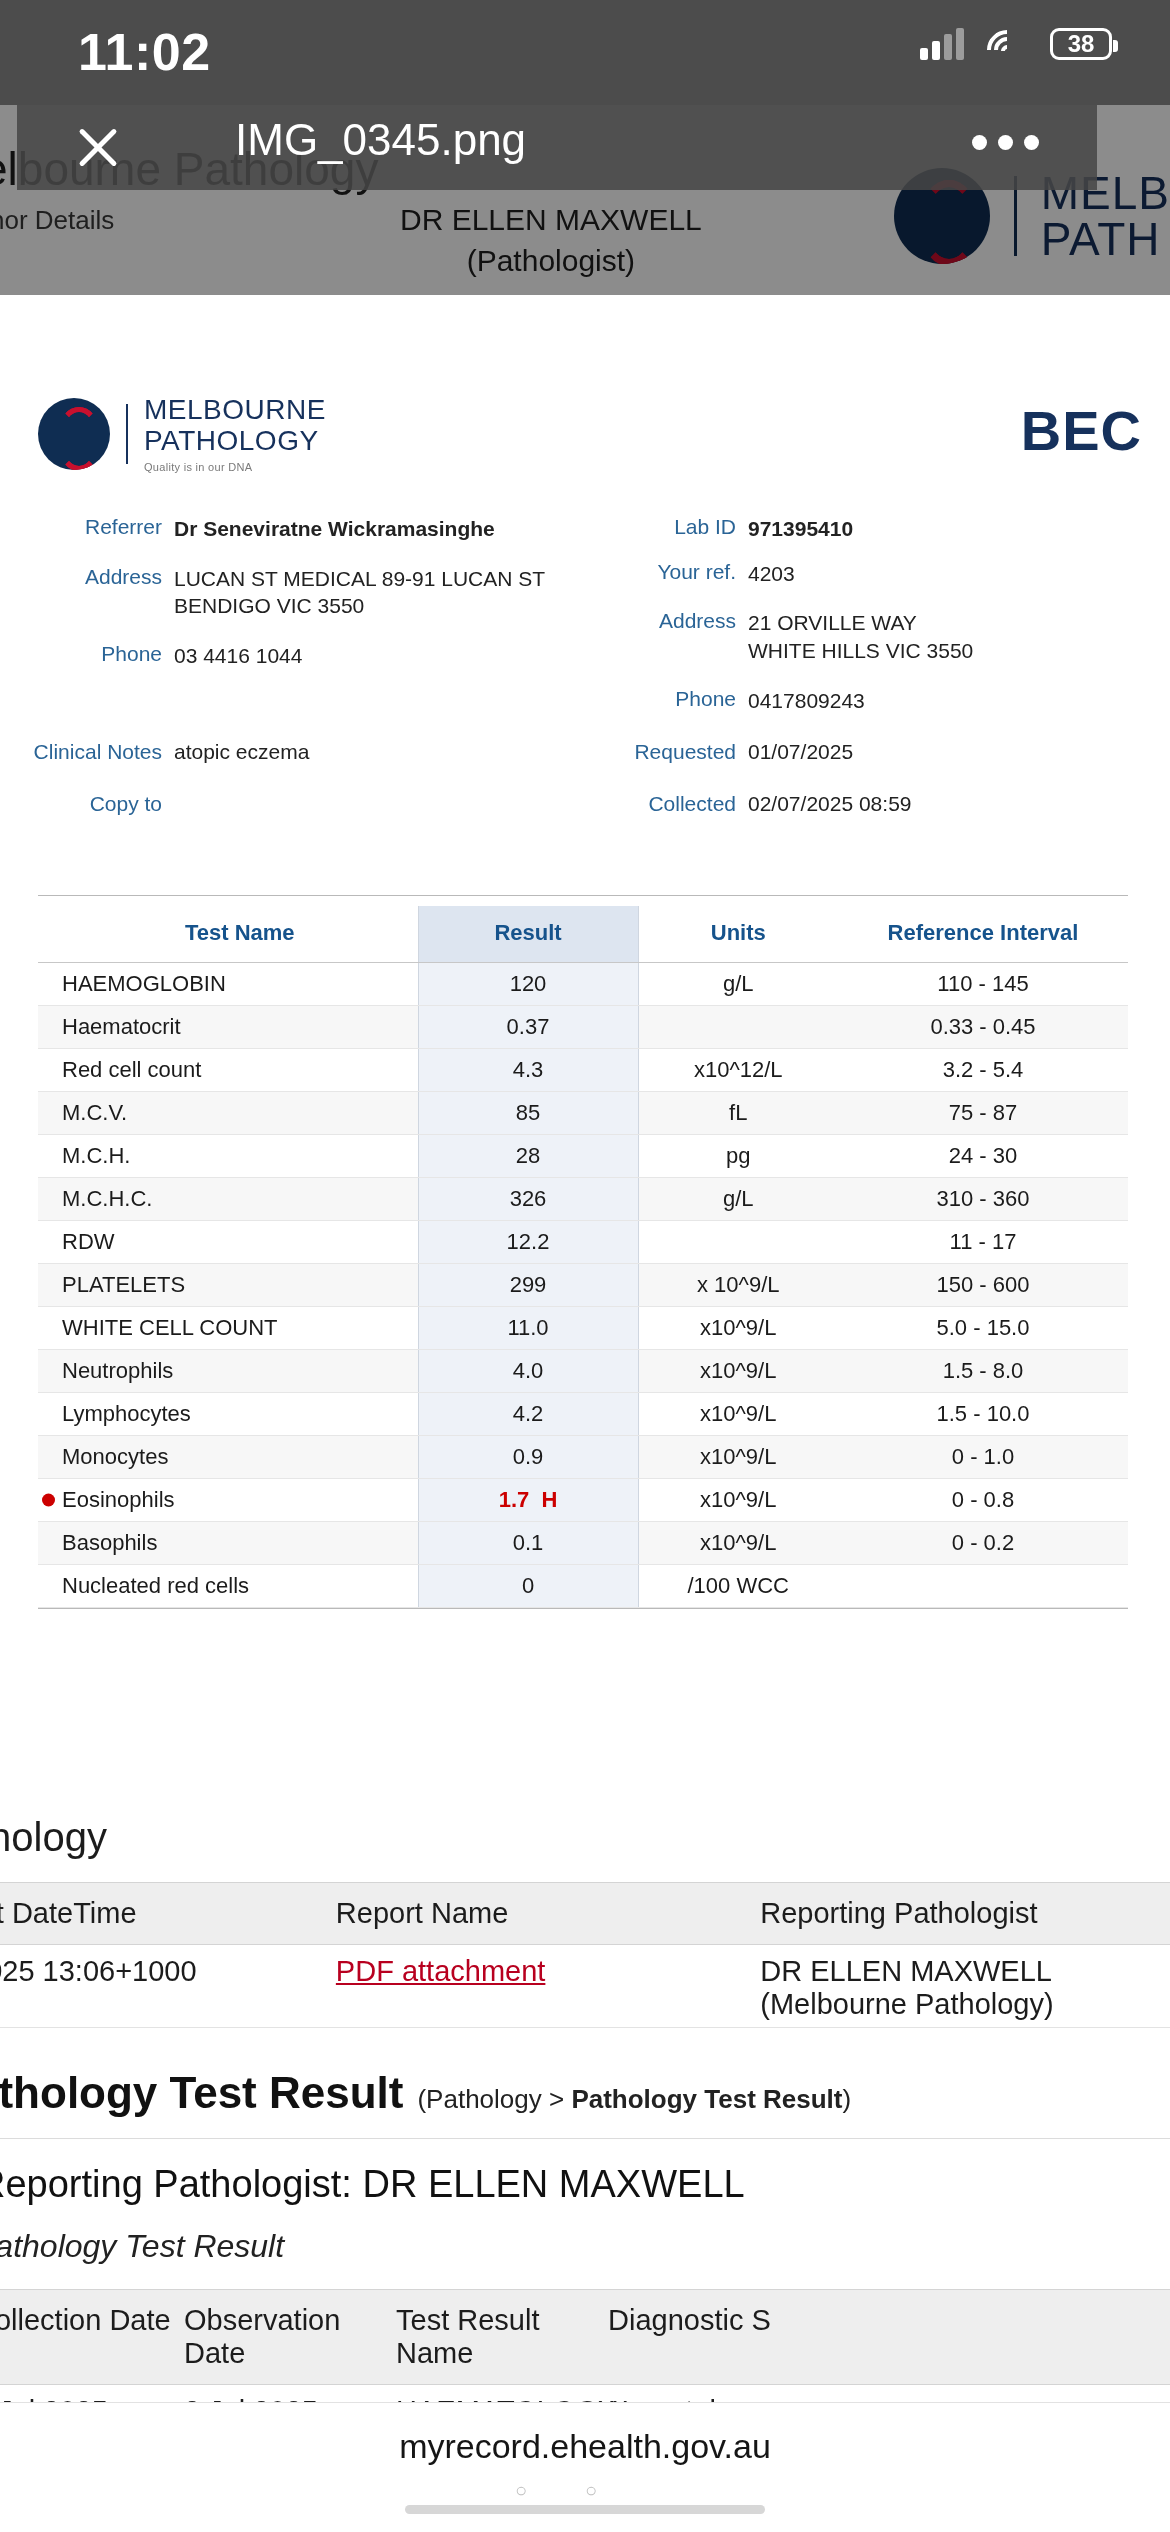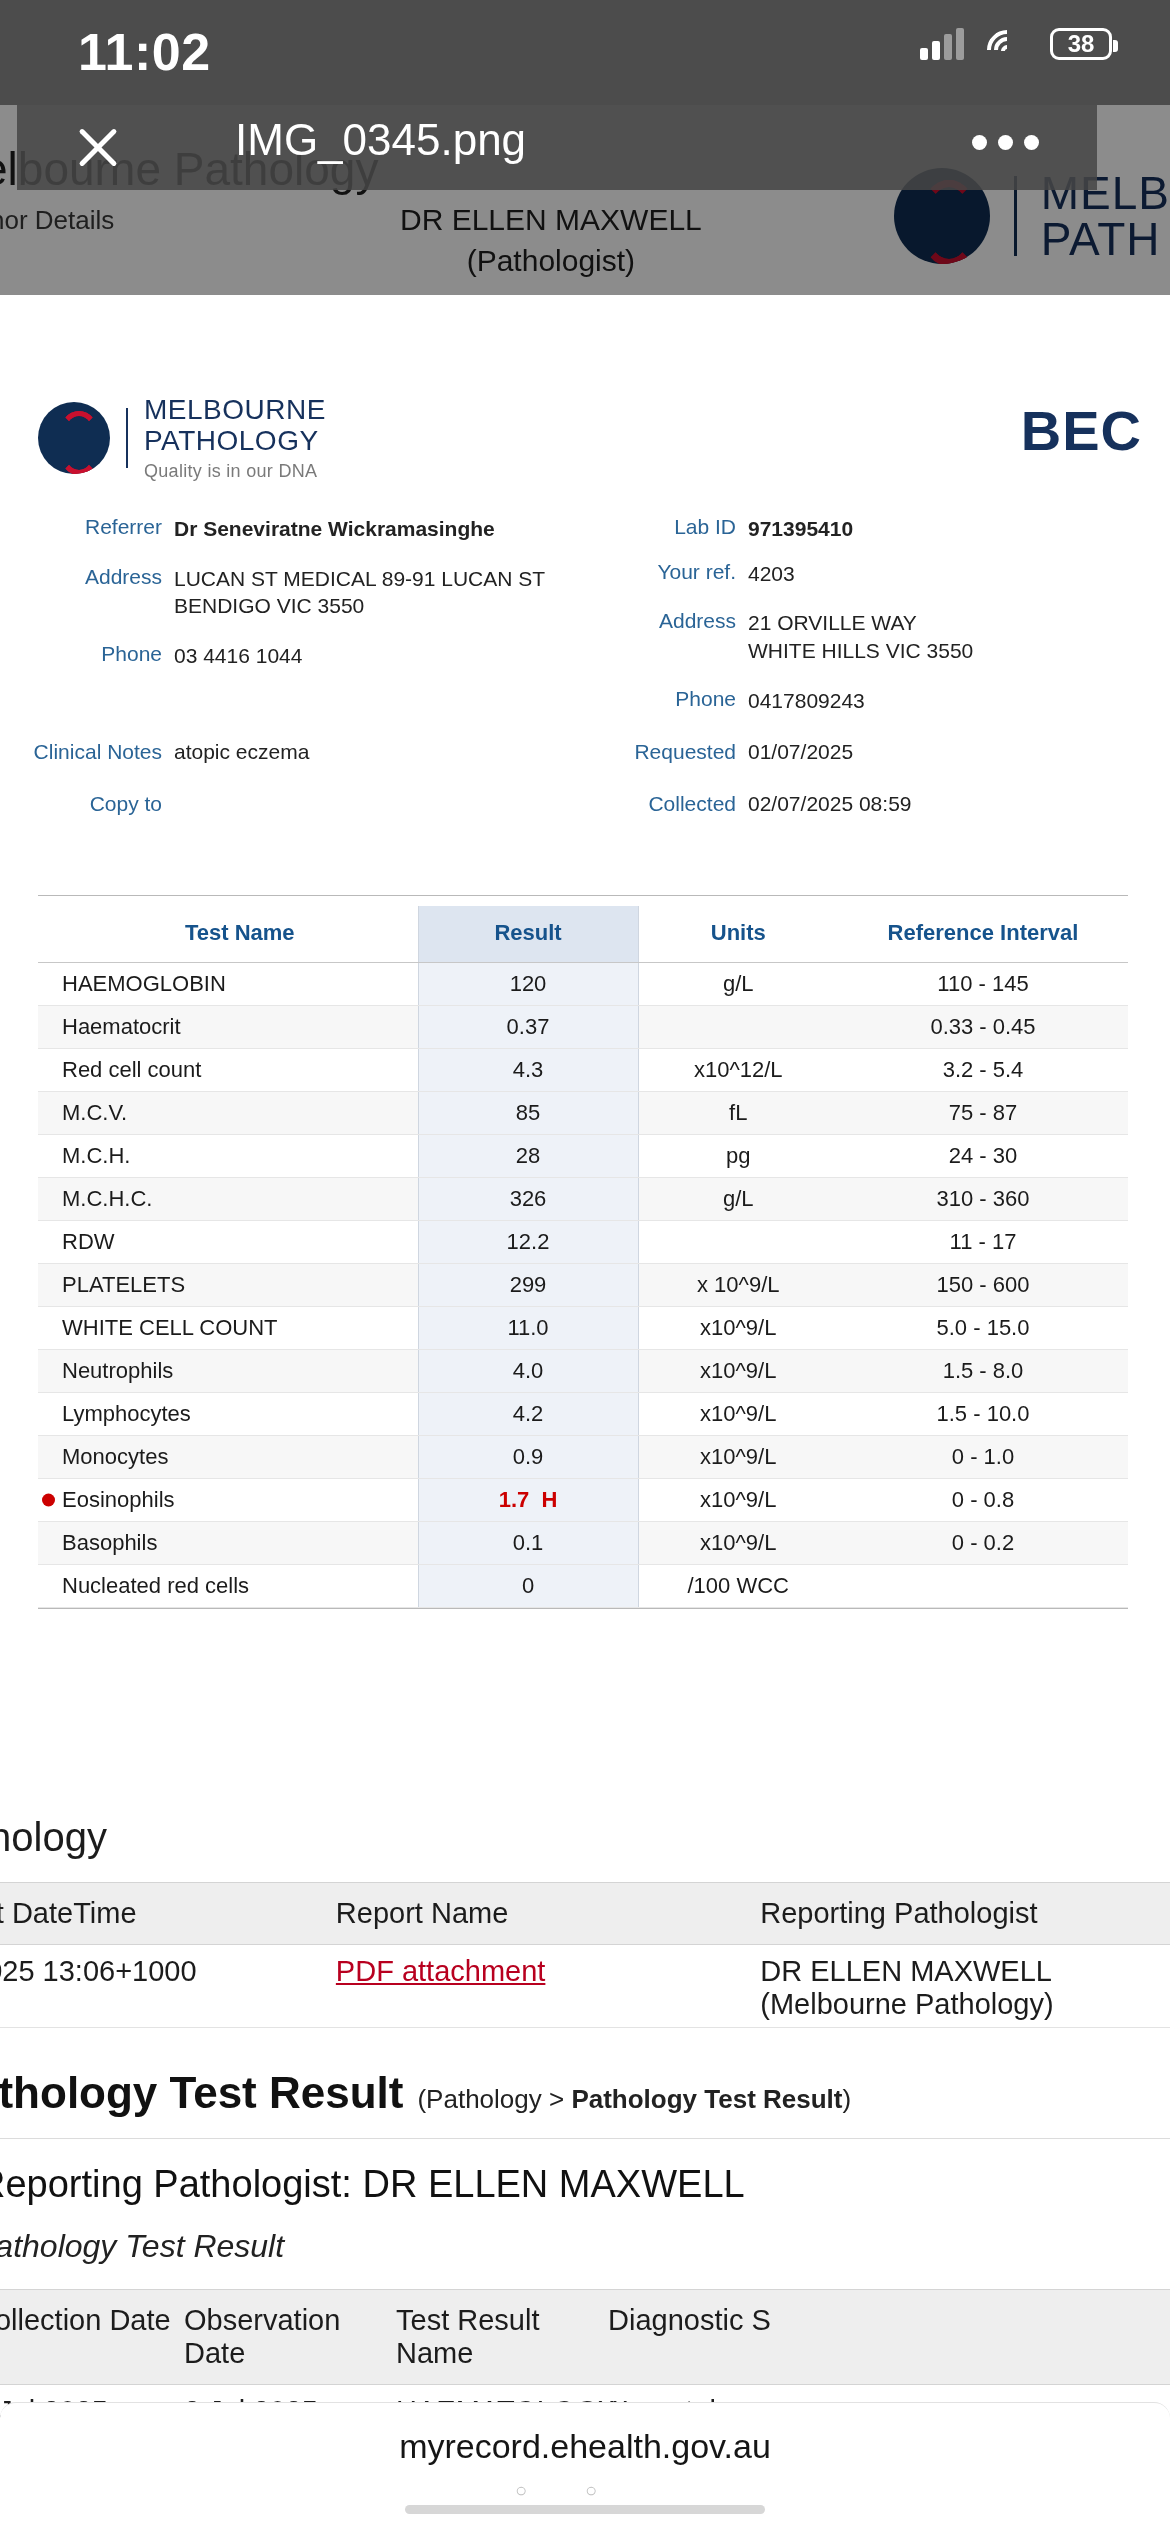--- a/index.html
+++ b/index.html
@@ -204,21 +204,21 @@
     display: flex; align-items: center; gap: 16px;
   }
   .rep-logo .dna-badge { width: 72px; height: 72px; }
   .rep-logo .dna-badge:before, .rep-logo .dna-badge:after {
     left: 21px; top: 9px; width: 30px; height: 54px; border-width: 5px;
   }
   .rep-logo .bar { width: 2px; height: 60px; background: #16315c; }
   .rep-logo .names { color: #16315c; }
   .rep-logo .n1 { font-size: 28px; letter-spacing: .5px; line-height: 1.1; }
   .rep-logo .n2 { font-size: 28px; letter-spacing: .5px; line-height: 1.1; }
-  .rep-logo .tag { font-size: 18px; color: #7a7a7a; margin-top: 4px; letter-spacing: .3px; }
+  .rep-logo .tag { font-size: 11px; color: #7a7a7a; margin-top: 4px; letter-spacing: .3px; }
 
   .rep-patient {
     position: absolute;
     right: 28px; top: 103px;
     font-size: 56px;
     font-weight: bold;
     color: #16315c;
     letter-spacing: 1px;
   }
 
@@ -381,21 +381,20 @@
   .d4 { width: 300px; }
 
   
   .bottombar {
     position: absolute;
     left: 0; bottom: 0;
     width: 1170px; height: 130px;
     background: #ffffff;
     border-top: 1px solid #e2e2e2;
     z-index: 50;
-    border-radius: 16px;
   }
   .url {
     position: absolute;
     left: 0; right: 0; top: 24px;
     text-align: center;
     font-size: 34px;
     color: #151515;
   }
   .homebar {
     position: absolute;

